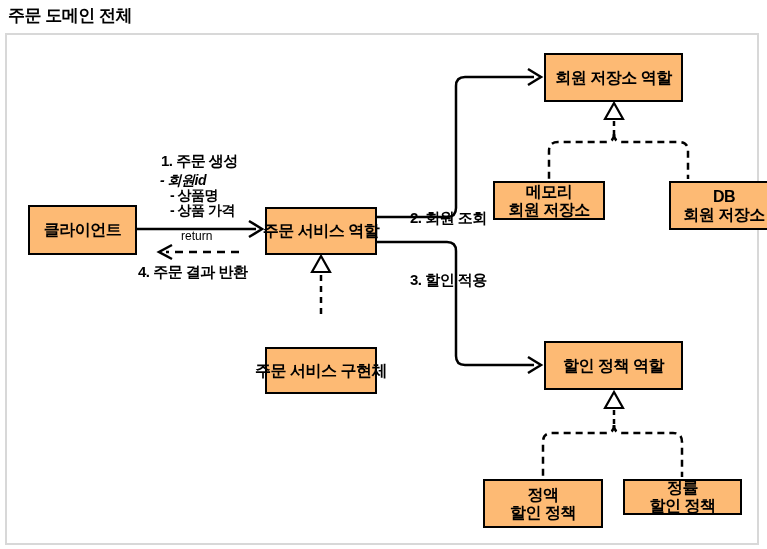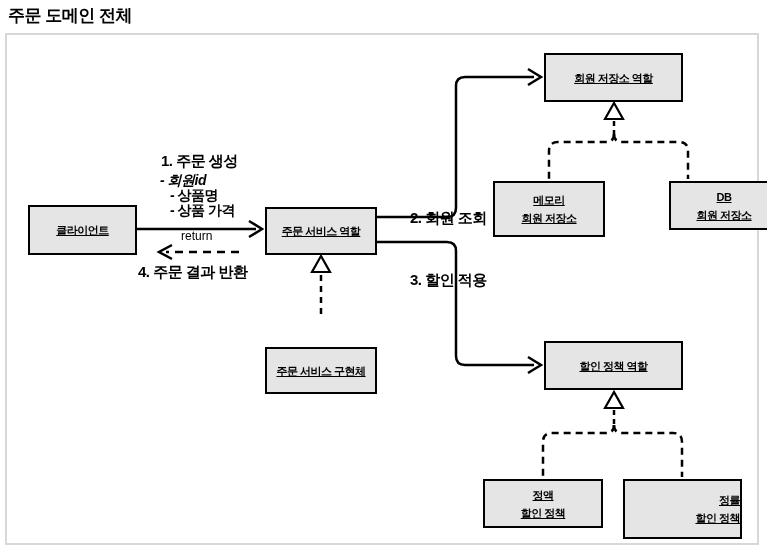--- a/index.html
+++ b/index.html
@@ -21,51 +21,50 @@
     border: 2px solid #d8d8d8;
     background: #ffffff;
   }
   .diagram-svg {
     position: absolute; left: 0; top: 0;
     width: 767px; height: 549px;
   }
   .node {
     position: absolute;
     border: 2px solid #000;
-    background: #e5e5e5;
+    background: #fdba74;
     display: flex; flex-direction: column;
     align-items: center; justify-content: center;
-    font-size: 11px; font-weight: bold;
+    font-size: 16px; font-weight: bold;
     line-height: 18px; text-align: center;
     letter-spacing: -0.5px;
     white-space: nowrap;
-    text-decoration: underline;
   }
   .lbl {
     position: absolute;
     font-size: 15px; font-weight: bold;
     letter-spacing: -0.5px;
     white-space: nowrap;
   }
   .lbl-small { font-size: 14px; }
   .lbl-return {
     position: absolute;
     font-size: 12px; font-weight: normal;
     white-space: nowrap;
   }
   
   .n-client   { left: 28px;  top: 205px; width: 109px; height: 50px; }
   .n-osr      { left: 265px; top: 207px; width: 112px; height: 48px; }
   .n-osi      { left: 265px; top: 321px; width: 112px; height: 47px; margin-top: 26px; }
   .n-mrr      { left: 544px; top: 53px;  width: 139px; height: 49px; }
-  .n-mem      { left: 493px; top: 181px; width: 112px; height: 56px; }
+  .n-mem      { left: 493px; top: 181px; width: 112px; height: 39px; }
   .n-db       { left: 633px; top: 181px; width: 110px; height: 49px; margin-left: 36px; }
   .n-dpr      { left: 544px; top: 341px; width: 139px; height: 49px; }
   .n-fix      { left: 483px; top: 479px; width: 120px; height: 49px; }
-  .n-rate     { left: 623px; top: 479px; width: 119px; height: 60px; align-items: flex-end; }
+  .n-rate     { left: 623px; top: 479px; width: 119px; height: 36px; }
   
   .l-create   { left: 161px; top: 152px; }
   .l-d0       { left: 160px; top: 172px; font-style: italic; }
   .l-d1       { left: 170px; top: 187px; }
   .l-d2       { left: 170px; top: 202px; }
   .l-lookup   { left: 410px; top: 161px; margin-top: 48px; }
   .l-discount { left: 410px; top: 271px; }
   .l-return   { left: 181px; top: 229px; }
   .l-result   { left: 138px; top: 263px; }
 </style>

